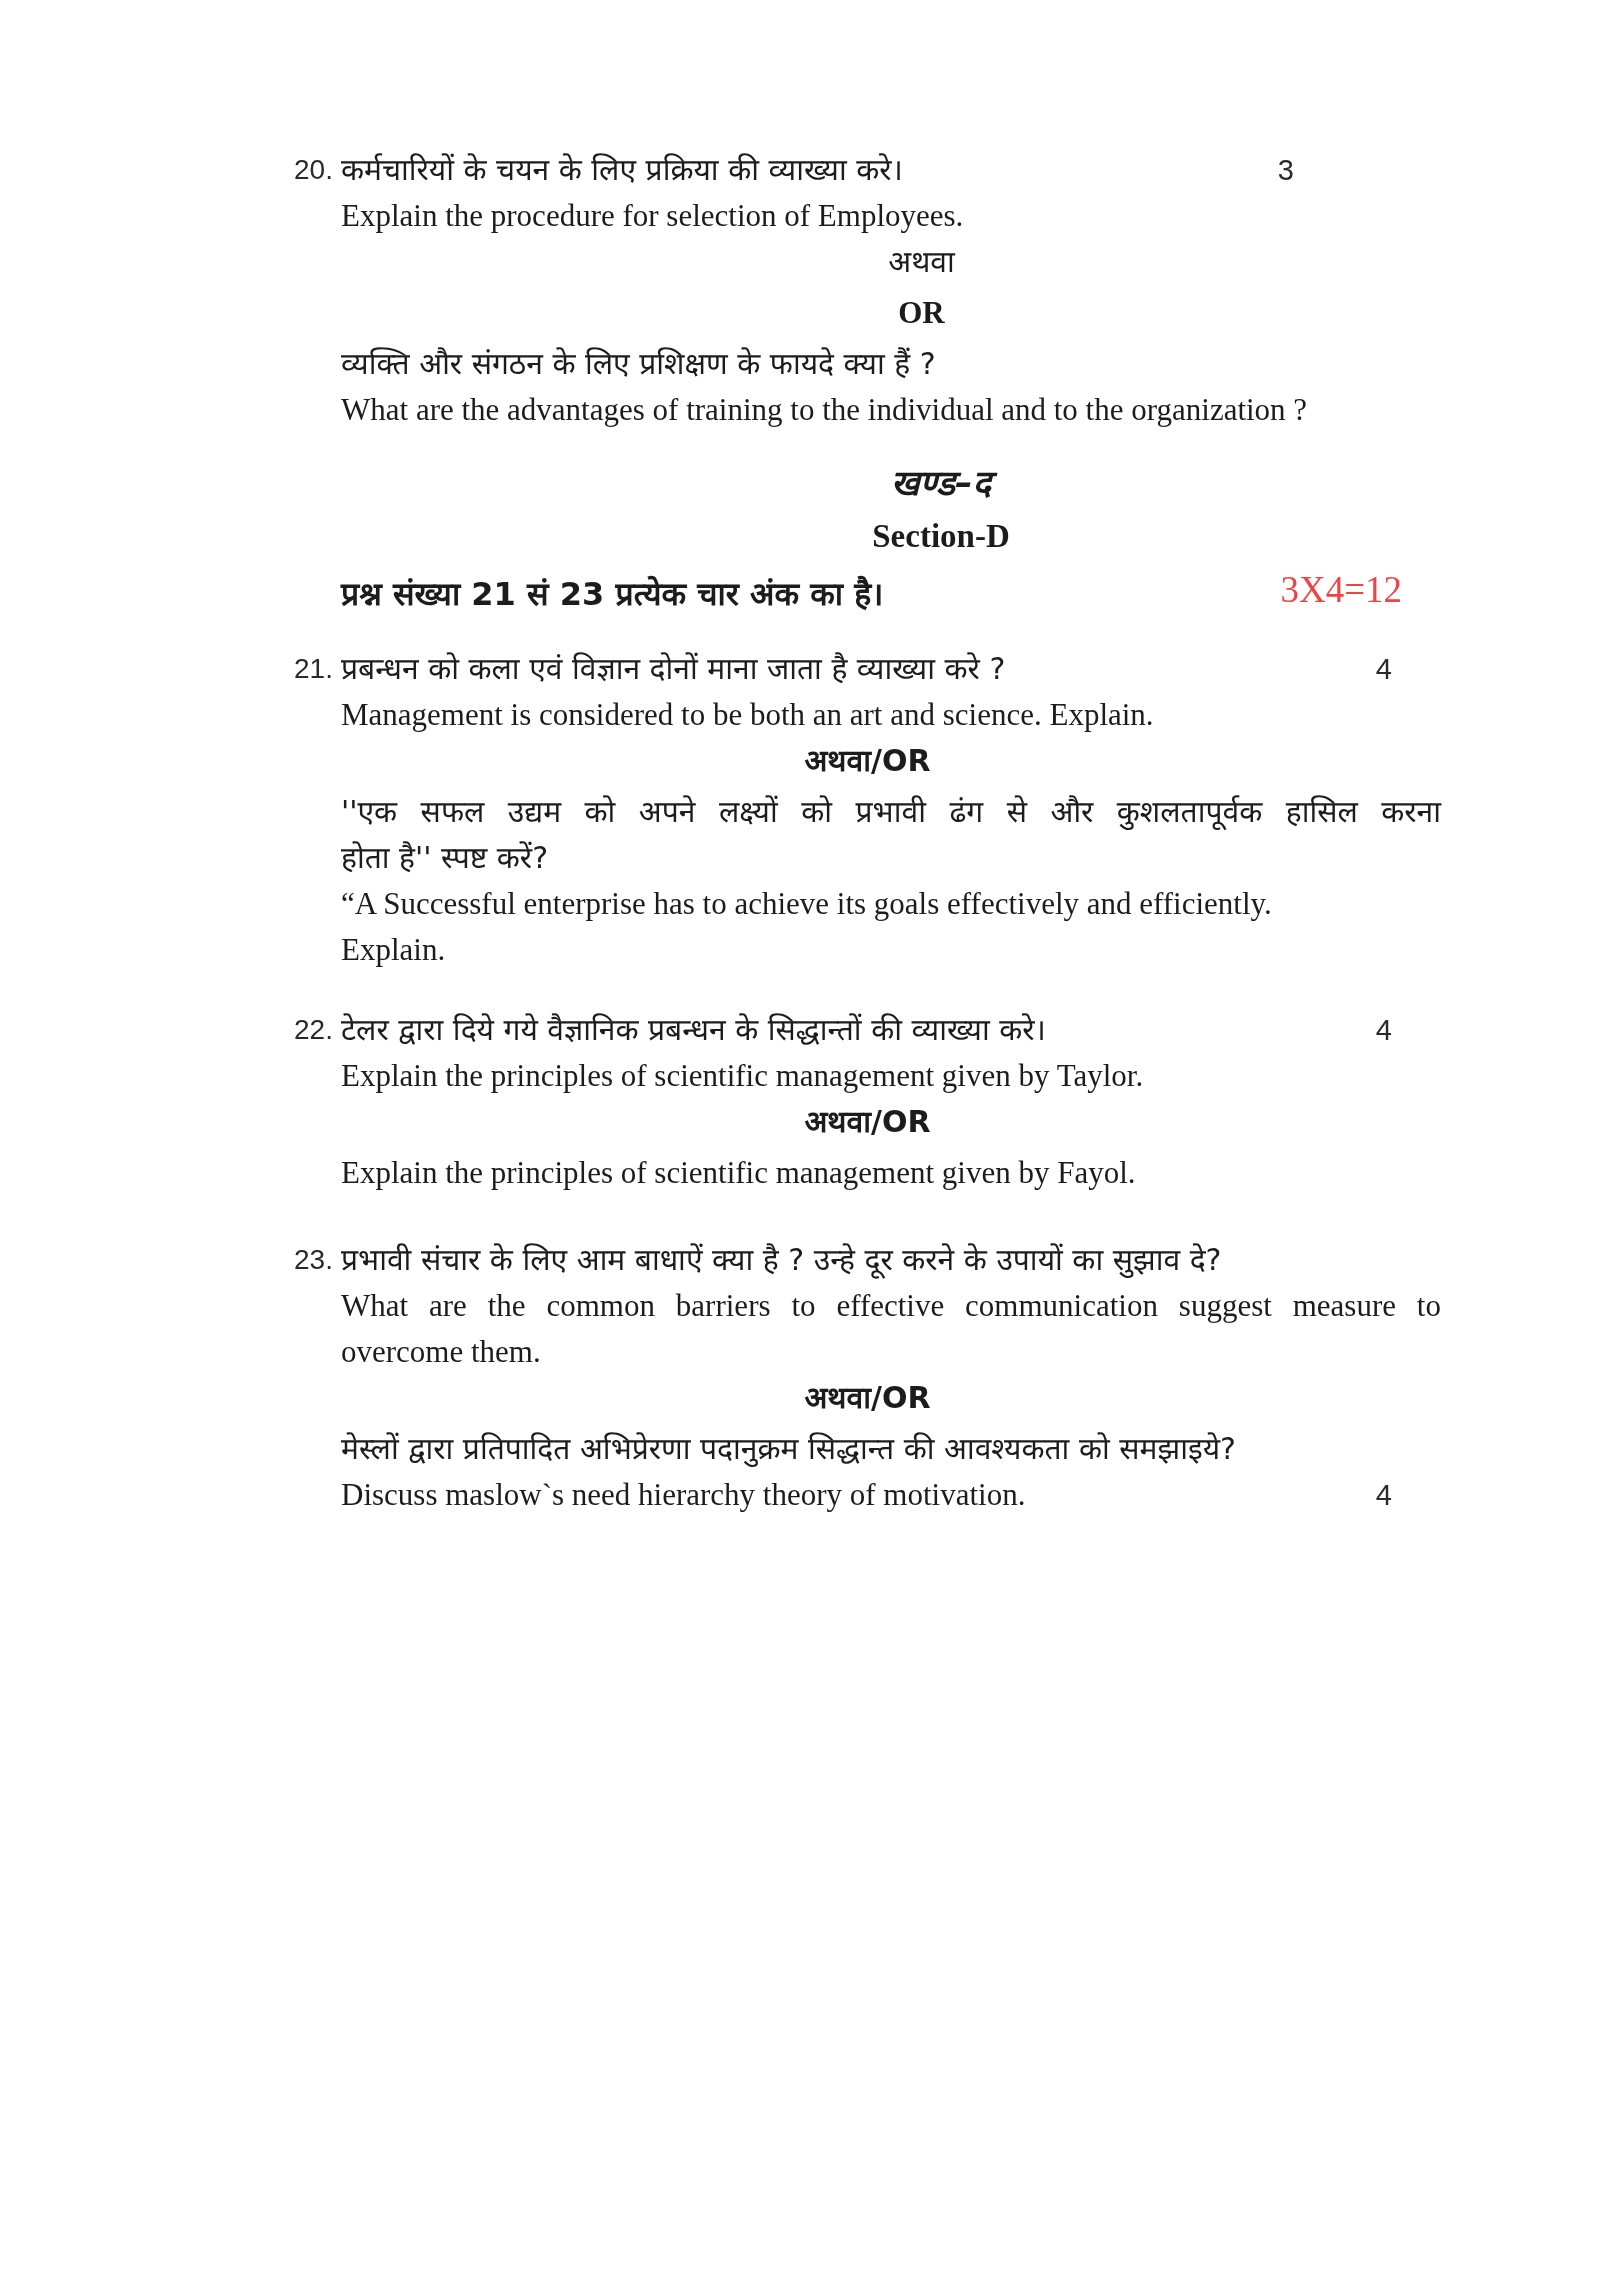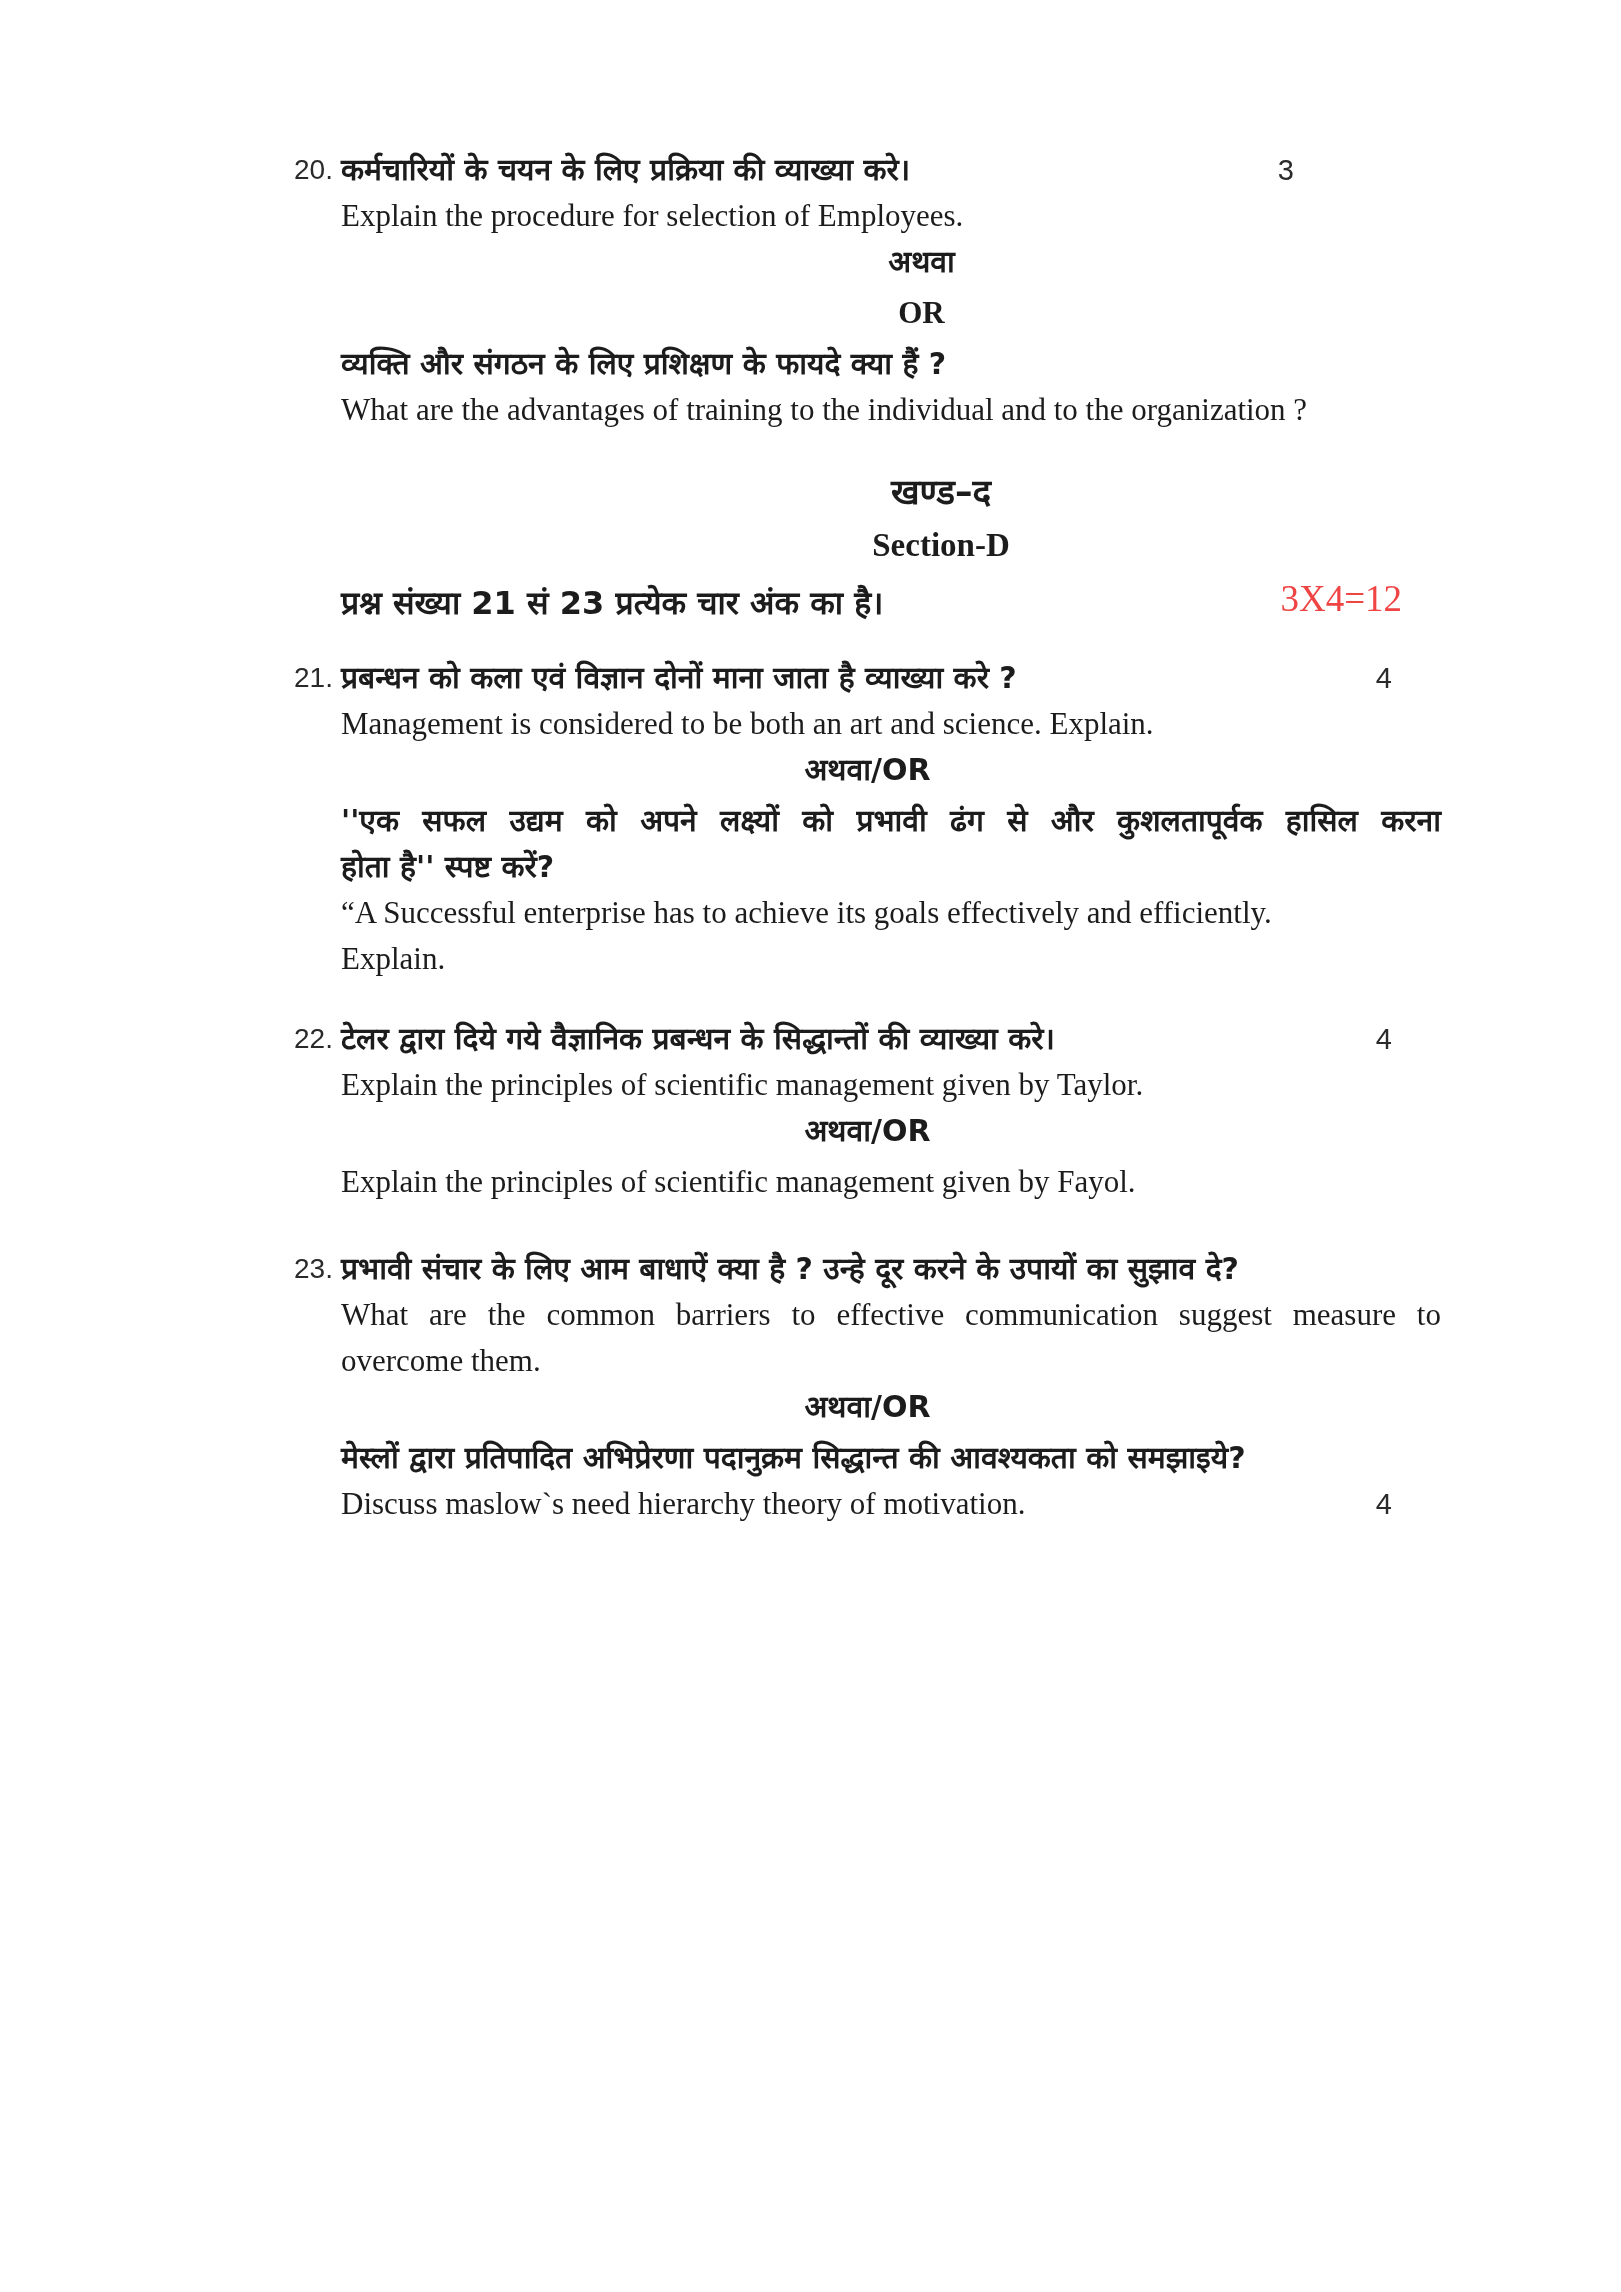--- a/index.html
+++ b/index.html
@@ -16,21 +16,21 @@
     left: 294px;
     top: 147px;
     width: 1147px;
   }
   .line {
     position: relative;
     line-height: 46px;
     min-height: 46px;
   }
   .qbody { margin-left: 47px; display: block; }
-  .hi { font-family: "DejaVu Sans", "Liberation Sans", sans-serif; font-size: 30px; font-weight: bold; }
+  .hi { font-family: "DejaVu Sans", "Liberation Sans", sans-serif; font-size: 30px; }
   .en { font-family: "Liberation Serif", "DejaVu Serif", serif; font-size: 31px; }
   .b  { font-weight: bold; }
   .qnum {
     position: absolute;
     left: 0; top: 0;
     font-family: "Liberation Sans", "DejaVu Sans", sans-serif;
     font-size: 28px;
     color: #2a2a2a;
   }
   .marks {
@@ -50,21 +50,21 @@
     font-size: 37px;
     color: #ef4444;
   }
   .center { text-align: center; }
   .sec-shift { padding-left: 147px; }   
   .or20-shift { padding-left: 108px; }  
   .head-hi { font-size: 35px; }
   .head-en { font-size: 33px; }
   .instr { font-size: 32px; }
   .stretch { text-align: justify; text-align-last: justify; }
-  .mt-sec   { margin-top: 36px; }
+  .mt-sec   { margin-top: 27px; font-style: italic; }
   .mt-instr { margin-top: 5.9px; }
   .mt-q21   { margin-top: 29px; }
   .mt-q22   { margin-top: 34px; }
   .mt-q22alt{ margin-top: 39px; }
   .mt-q23   { margin-top: 41px; }
 </style>
 </head>
 <body>
 
 <div class="page">

